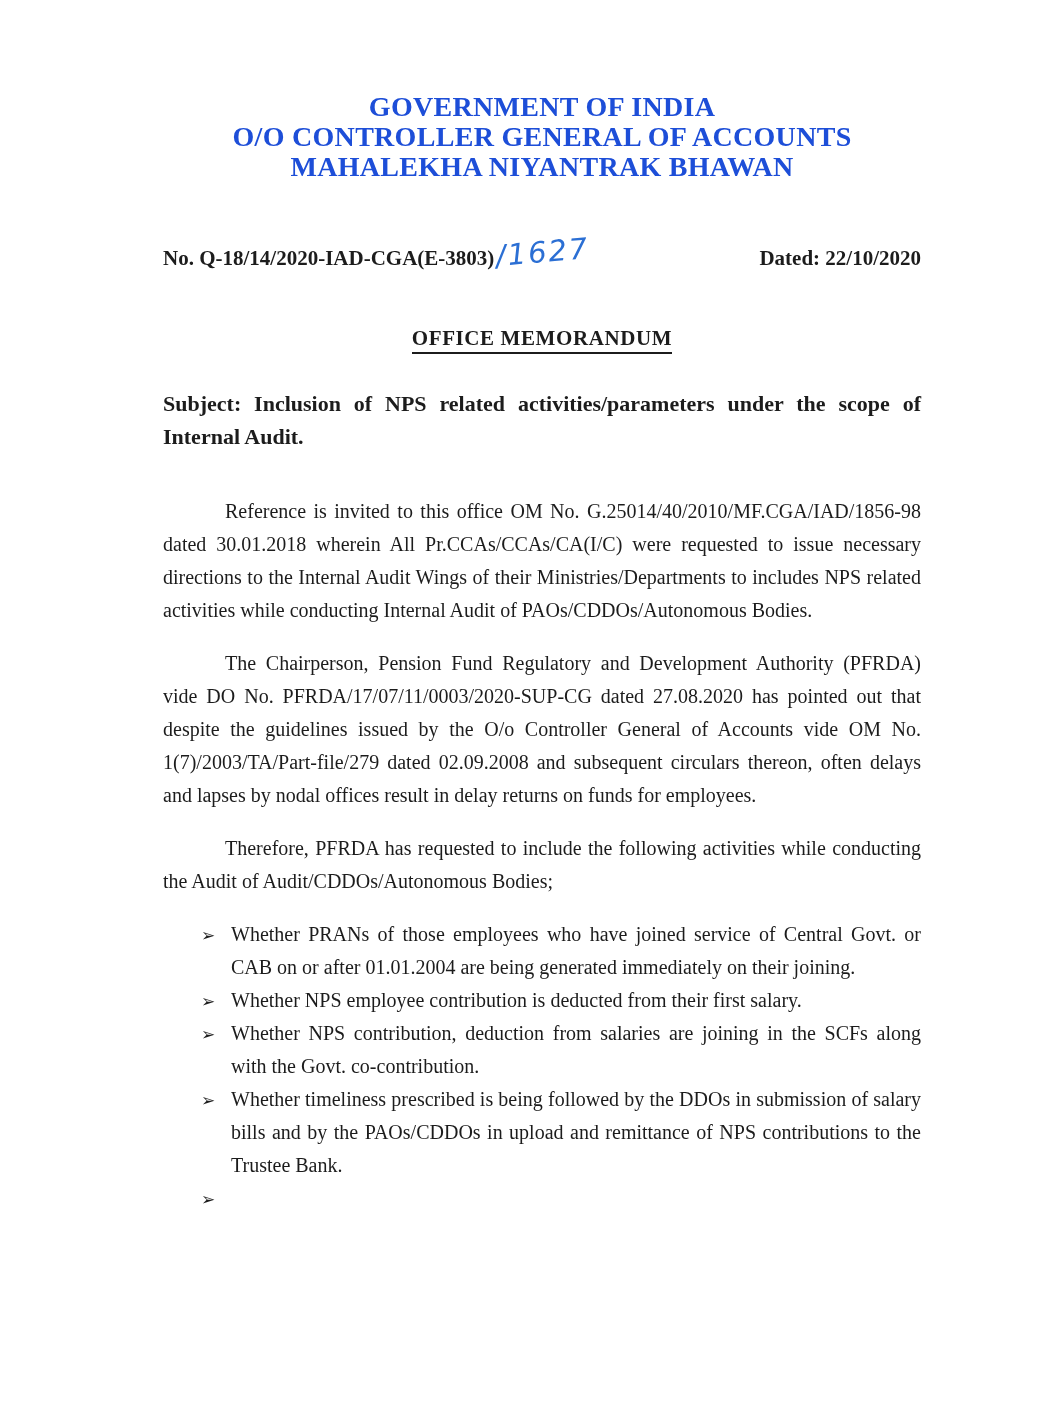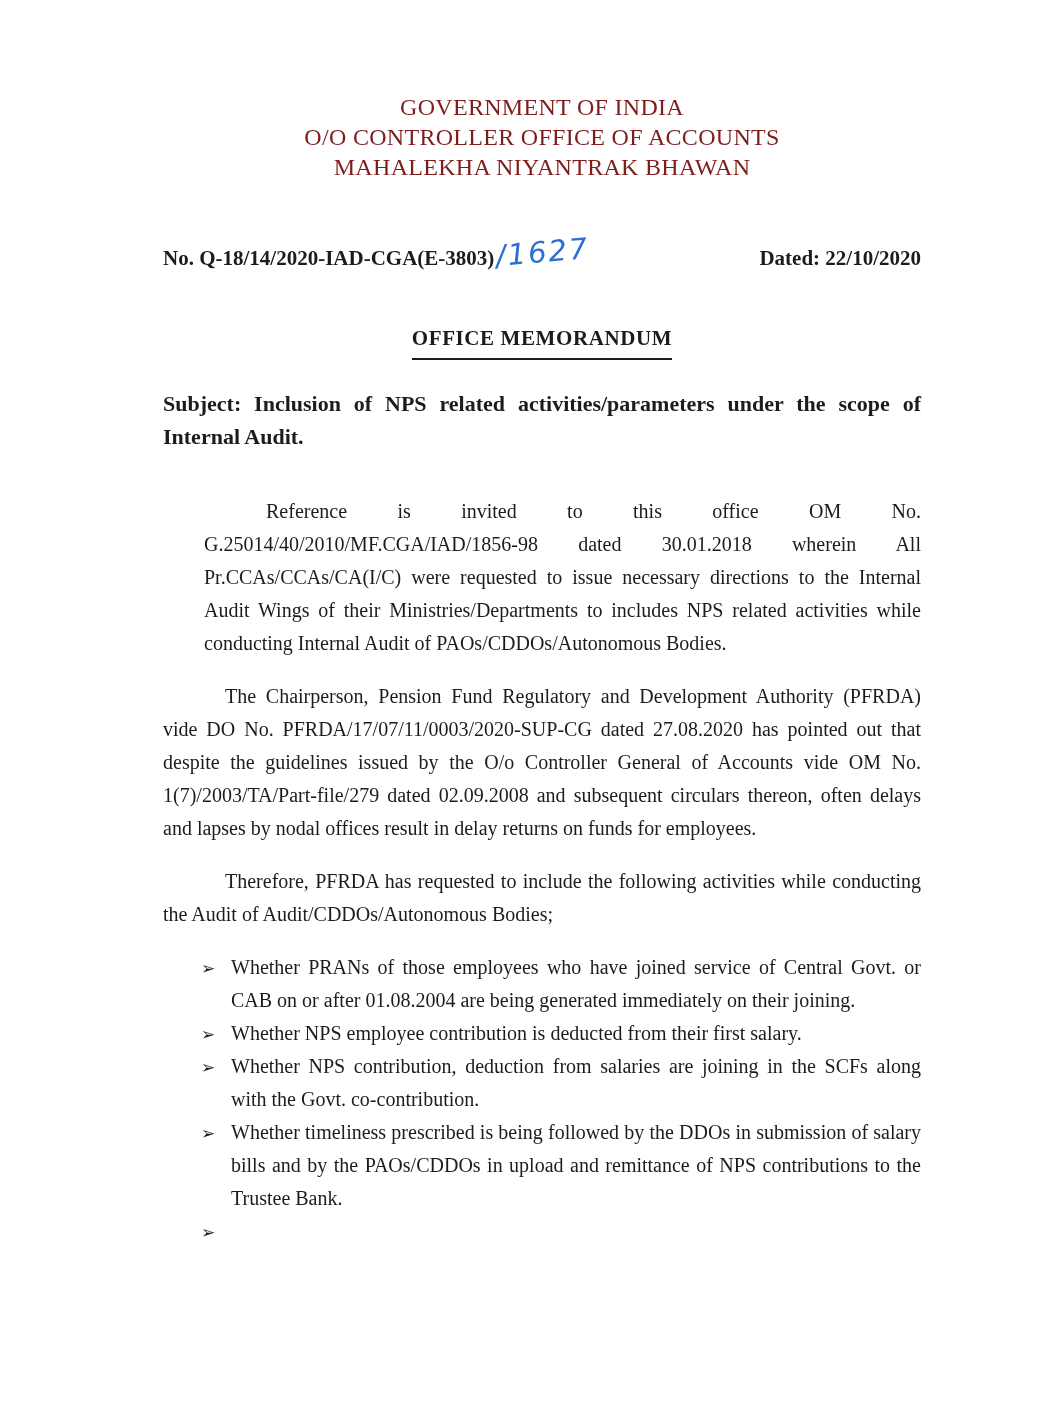--- a/index.html
+++ b/index.html
@@ -21,24 +21,24 @@
     left: 163px;
     top: 0;
     width: 758px;
   }
   
   .letterhead {
     padding-top: 92px;
     text-align: center;
   }
   .letterhead .lh-line {
-    font-weight: normal;
-    font-size: 24px;
+    font-weight: bold;
+    font-size: 28px;
     line-height: 30px;
-    color: #7f1d1d;
+    color: #1d4ed8;
     letter-spacing: 0.3px;
   }
   
   .ref-line {
     margin-top: 56px;
     display: flex;
     justify-content: space-between;
     align-items: baseline;
     font-weight: bold;
     font-size: 21px;
@@ -59,40 +59,40 @@
   
   .memo-title {
     margin: 54px 0 0 0;
     text-align: center;
     font-size: 21px;
     font-weight: bold;
     letter-spacing: 0.6px;
   }
   .memo-title span {
     border-bottom: 2.5px solid #1c1c1c;
-    padding-bottom: 8px;
+    padding-bottom: 2px;
     text-align: center;
   }
   
   .subject {
     margin: 36px 0 0 0;
     font-weight: bold;
     font-size: 22px;
     line-height: 33px;
     text-align: justify;
   }
   
   .para {
     margin: 0 0 20px 0;
     font-size: 20px;
     line-height: 33px;
     text-align: justify;
     text-indent: 62px;
   }
-  .para.first { margin-top: 42px; margin-left: 41px; }
+  .para.first { margin-top: 42px; }
   
   .bullets {
     list-style: none;
     margin: 2px 0 0 38px;
     padding: 0;
   }
   .bullets li {
     position: relative;
     padding-left: 30px;
     font-size: 20px;
@@ -109,21 +109,21 @@
   }
 </style>
 </head>
 <body>
 
 <div class="page">
   <div class="content">
 
     <header class="letterhead">
       <div class="lh-line">GOVERNMENT OF INDIA</div>
-      <div class="lh-line">O/O CONTROLLER OFFICE OF ACCOUNTS</div>
+      <div class="lh-line">O/O CONTROLLER GENERAL OF ACCOUNTS</div>
       <div class="lh-line">MAHALEKHA NIYANTRAK BHAWAN</div>
     </header>
 
     <div class="ref-line">
       <span class="ref-left">
         <span>No. Q-18/14/2020-IAD-CGA(E-3803)</span><span class="handwritten">/1627</span>
       </span>
       <span>Dated: 22/10/2020</span>
     </div>
 
@@ -133,21 +133,21 @@
 
     <p class="subject">Subject: Inclusion of NPS related activities/parameters under the scope of Internal Audit.</p>
 
     <p class="para first">Reference is invited to this office OM No. G.25014/40/2010/MF.CGA/IAD/1856-98 dated 30.01.2018 wherein All Pr.CCAs/CCAs/CA(I/C) were requested to issue necessary directions to the Internal Audit Wings of their Ministries/Departments to includes NPS related activities while conducting Internal Audit of PAOs/CDDOs/Autonomous Bodies.</p>
     <p class="para">The Chairperson, Pension Fund Regulatory and Development Authority (PFRDA) vide DO No. PFRDA/17/07/11/0003/2020-SUP-CG dated 27.08.2020 has pointed out that despite the guidelines issued by the O/o Controller General of Accounts vide OM No. 1(7)/2003/TA/Part-file/279 dated 02.09.2008 and subsequent circulars thereon, often delays and lapses by nodal offices result in delay returns on funds for employees.</p>
     <p class="para">Therefore, PFRDA has requested to include the following activities while conducting the Audit of Audit/CDDOs/Autonomous Bodies;</p>
 
     <ul class="bullets">
       <li>
         <span class="bullet-marker">➢</span>
-        <span>Whether PRANs of those employees who have joined service of Central Govt. or CAB on or after 01.08.2004 are being generated immediately on their joining.</span>
+        <span>Whether PRANs of those employees who have joined service of Central Govt. or CAB on or after 01.01.2004 are being generated immediately on their joining.</span>
       </li>
       <li>
         <span class="bullet-marker">➢</span>
         <span>Whether NPS employee contribution is deducted from their first salary.</span>
       </li>
       <li>
         <span class="bullet-marker">➢</span>
         <span>Whether NPS contribution, deduction from salaries are joining in the SCFs along with the Govt. co-contribution.</span>
       </li>
       <li>

